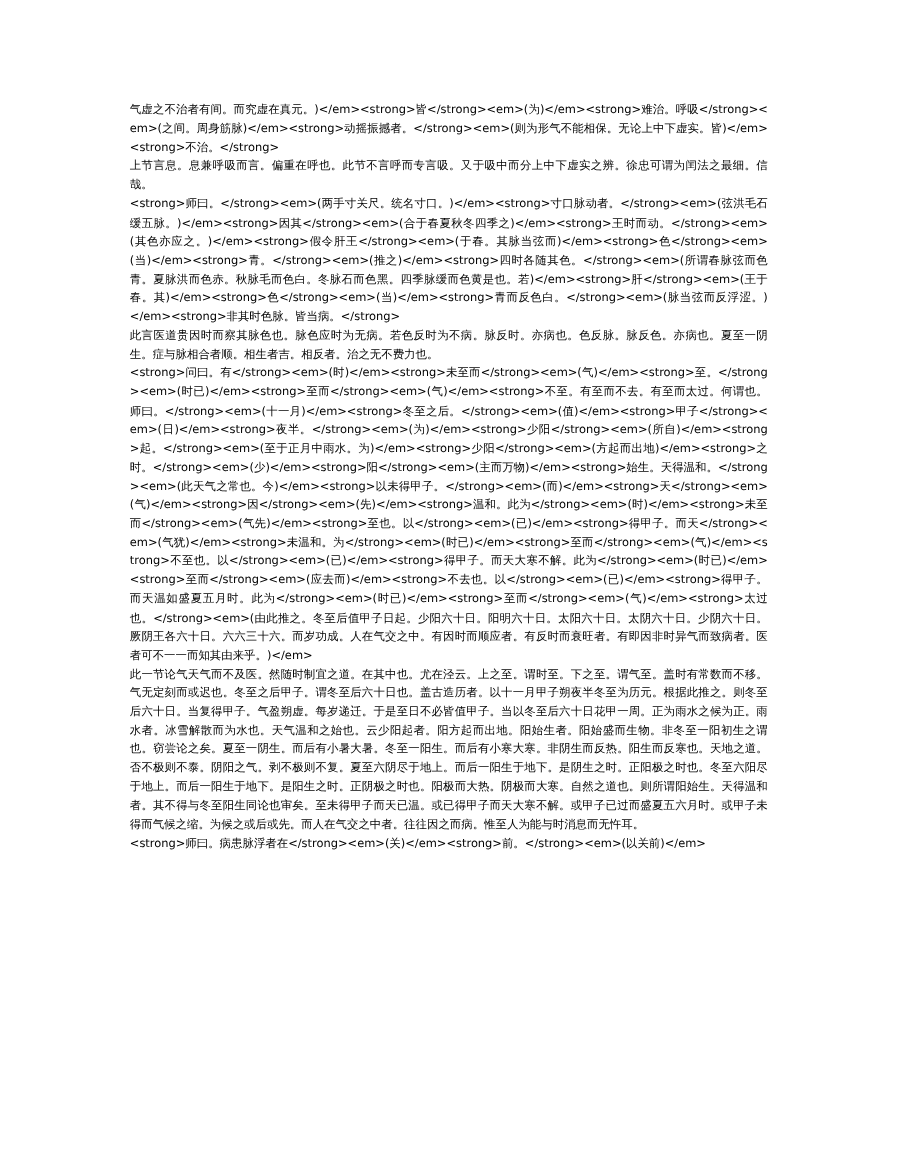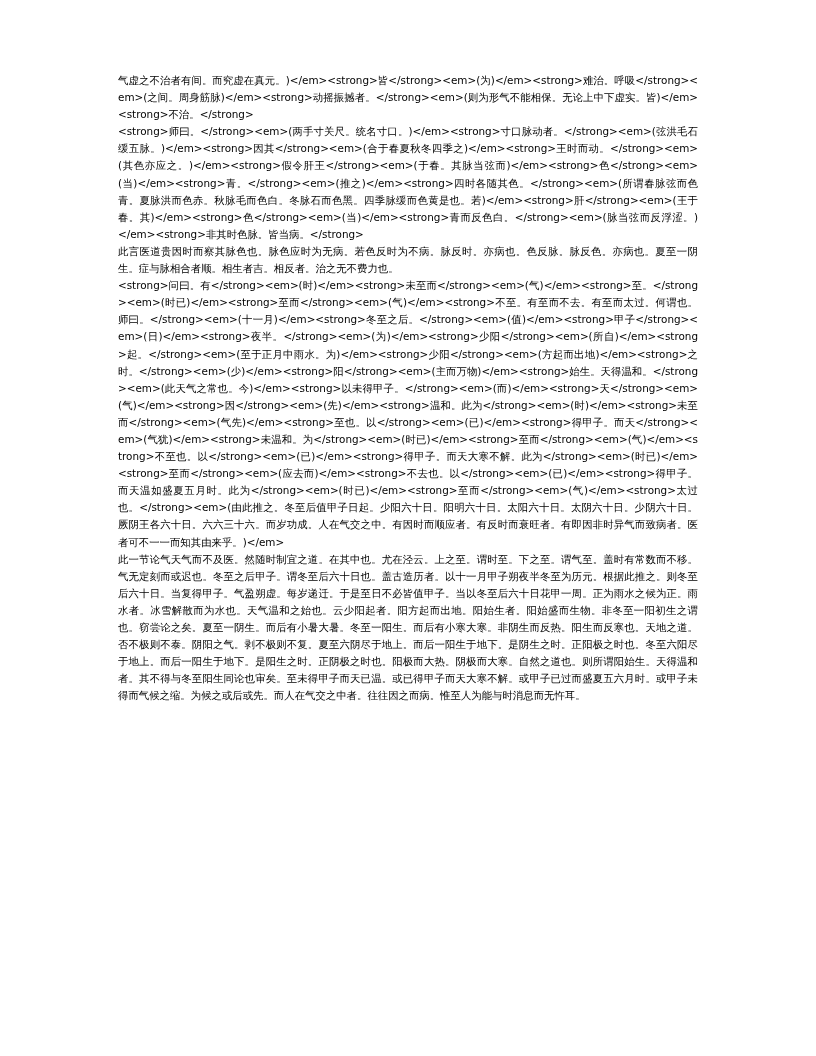--- a/index.html
+++ b/index.html
@@ -6,21 +6,21 @@
     margin: 0;
     padding: 0;
     background: #ffffff;
   }
   .page {
     position: relative;
     width: 816px;
     height: 1056px;
     background: #ffffff;
     box-sizing: border-box;
-    padding: 72px 118px 60px 118px;
+    padding: 92px 118px 60px 118px;
     font-family: "DejaVu Sans", "Liberation Sans", sans-serif;
     font-size: 10.4px;
     line-height: 17.1px;
     color: #000000;
     overflow: hidden;
   }
   .doc-body {
     width: 580px;
   }
   .para {
@@ -31,18 +31,20 @@
     word-break: break-all;
     white-space: normal;
   }
 </style>
 </head>
 <body>
 
 <div class="page">
   <div class="doc-body">
     <p class="para">气虚之不治者有间。而究虚在真元。)&lt;/em&gt;&lt;strong&gt;皆&lt;/strong&gt;&lt;em&gt;(为)&lt;/em&gt;&lt;strong&gt;难治。呼吸&lt;/strong&gt;&lt;em&gt;(之间。周身筋脉)&lt;/em&gt;&lt;strong&gt;动摇振撼者。&lt;/strong&gt;&lt;em&gt;(则为形气不能相保。无论上中下虚实。皆)&lt;/em&gt;&lt;strong&gt;不治。&lt;/strong&gt;</p>
+    <p class="para">上节言息。息兼呼吸而言。偏重在呼也。此节不言呼而专言吸。又于吸中而分上中下虚实之辨。徐忠可谓为闰法之最细。信哉。</p>
     <p class="para">&lt;strong&gt;师曰。&lt;/strong&gt;&lt;em&gt;(两手寸关尺。统名寸口。)&lt;/em&gt;&lt;strong&gt;寸口脉动者。&lt;/strong&gt;&lt;em&gt;(弦洪毛石缓五脉。)&lt;/em&gt;&lt;strong&gt;因其&lt;/strong&gt;&lt;em&gt;(合于春夏秋冬四季之)&lt;/em&gt;&lt;strong&gt;王时而动。&lt;/strong&gt;&lt;em&gt;(其色亦应之。)&lt;/em&gt;&lt;strong&gt;假令肝王&lt;/strong&gt;&lt;em&gt;(于春。其脉当弦而)&lt;/em&gt;&lt;strong&gt;色&lt;/strong&gt;&lt;em&gt;(当)&lt;/em&gt;&lt;strong&gt;青。&lt;/strong&gt;&lt;em&gt;(推之)&lt;/em&gt;&lt;strong&gt;四时各随其色。&lt;/strong&gt;&lt;em&gt;(所谓春脉弦而色青。夏脉洪而色赤。秋脉毛而色白。冬脉石而色黑。四季脉缓而色黄是也。若)&lt;/em&gt;&lt;strong&gt;肝&lt;/strong&gt;&lt;em&gt;(王于春。其)&lt;/em&gt;&lt;strong&gt;色&lt;/strong&gt;&lt;em&gt;(当)&lt;/em&gt;&lt;strong&gt;青而反色白。&lt;/strong&gt;&lt;em&gt;(脉当弦而反浮涩。)&lt;/em&gt;&lt;strong&gt;非其时色脉。皆当病。&lt;/strong&gt;</p>
     <p class="para">此言医道贵因时而察其脉色也。脉色应时为无病。若色反时为不病。脉反时。亦病也。色反脉。脉反色。亦病也。夏至一阴生。症与脉相合者顺。相生者吉。相反者。治之无不费力也。</p>
     <p class="para">&lt;strong&gt;问曰。有&lt;/strong&gt;&lt;em&gt;(时)&lt;/em&gt;&lt;strong&gt;未至而&lt;/strong&gt;&lt;em&gt;(气)&lt;/em&gt;&lt;strong&gt;至。&lt;/strong&gt;&lt;em&gt;(时已)&lt;/em&gt;&lt;strong&gt;至而&lt;/strong&gt;&lt;em&gt;(气)&lt;/em&gt;&lt;strong&gt;不至。有至而不去。有至而太过。何谓也。师曰。&lt;/strong&gt;&lt;em&gt;(十一月)&lt;/em&gt;&lt;strong&gt;冬至之后。&lt;/strong&gt;&lt;em&gt;(值)&lt;/em&gt;&lt;strong&gt;甲子&lt;/strong&gt;&lt;em&gt;(日)&lt;/em&gt;&lt;strong&gt;夜半。&lt;/strong&gt;&lt;em&gt;(为)&lt;/em&gt;&lt;strong&gt;少阳&lt;/strong&gt;&lt;em&gt;(所自)&lt;/em&gt;&lt;strong&gt;起。&lt;/strong&gt;&lt;em&gt;(至于正月中雨水。为)&lt;/em&gt;&lt;strong&gt;少阳&lt;/strong&gt;&lt;em&gt;(方起而出地)&lt;/em&gt;&lt;strong&gt;之时。&lt;/strong&gt;&lt;em&gt;(少)&lt;/em&gt;&lt;strong&gt;阳&lt;/strong&gt;&lt;em&gt;(主而万物)&lt;/em&gt;&lt;strong&gt;始生。天得温和。&lt;/strong&gt;&lt;em&gt;(此天气之常也。今)&lt;/em&gt;&lt;strong&gt;以未得甲子。&lt;/strong&gt;&lt;em&gt;(而)&lt;/em&gt;&lt;strong&gt;天&lt;/strong&gt;&lt;em&gt;(气)&lt;/em&gt;&lt;strong&gt;因&lt;/strong&gt;&lt;em&gt;(先)&lt;/em&gt;&lt;strong&gt;温和。此为&lt;/strong&gt;&lt;em&gt;(时)&lt;/em&gt;&lt;strong&gt;未至而&lt;/strong&gt;&lt;em&gt;(气先)&lt;/em&gt;&lt;strong&gt;至也。以&lt;/strong&gt;&lt;em&gt;(已)&lt;/em&gt;&lt;strong&gt;得甲子。而天&lt;/strong&gt;&lt;em&gt;(气犹)&lt;/em&gt;&lt;strong&gt;未温和。为&lt;/strong&gt;&lt;em&gt;(时已)&lt;/em&gt;&lt;strong&gt;至而&lt;/strong&gt;&lt;em&gt;(气)&lt;/em&gt;&lt;strong&gt;不至也。以&lt;/strong&gt;&lt;em&gt;(已)&lt;/em&gt;&lt;strong&gt;得甲子。而天大寒不解。此为&lt;/strong&gt;&lt;em&gt;(时已)&lt;/em&gt;&lt;strong&gt;至而&lt;/strong&gt;&lt;em&gt;(应去而)&lt;/em&gt;&lt;strong&gt;不去也。以&lt;/strong&gt;&lt;em&gt;(已)&lt;/em&gt;&lt;strong&gt;得甲子。而天温如盛夏五月时。此为&lt;/strong&gt;&lt;em&gt;(时已)&lt;/em&gt;&lt;strong&gt;至而&lt;/strong&gt;&lt;em&gt;(气)&lt;/em&gt;&lt;strong&gt;太过也。&lt;/strong&gt;&lt;em&gt;(由此推之。冬至后值甲子日起。少阳六十日。阳明六十日。太阳六十日。太阴六十日。少阴六十日。厥阴王各六十日。六六三十六。而岁功成。人在气交之中。有因时而顺应者。有反时而衰旺者。有即因非时异气而致病者。医者可不一一而知其由来乎。)&lt;/em&gt;</p>
     <p class="para">此一节论气天气而不及医。然随时制宜之道。在其中也。尤在泾云。上之至。谓时至。下之至。谓气至。盖时有常数而不移。气无定刻而或迟也。冬至之后甲子。谓冬至后六十日也。盖古造历者。以十一月甲子朔夜半冬至为历元。根据此推之。则冬至后六十日。当复得甲子。气盈朔虚。每岁递迁。于是至日不必皆值甲子。当以冬至后六十日花甲一周。正为雨水之候为正。雨水者。冰雪解散而为水也。天气温和之始也。云少阳起者。阳方起而出地。阳始生者。阳始盛而生物。非冬至一阳初生之谓也。窃尝论之矣。夏至一阴生。而后有小暑大暑。冬至一阳生。而后有小寒大寒。非阴生而反热。阳生而反寒也。天地之道。否不极则不泰。阴阳之气。剥不极则不复。夏至六阴尽于地上。而后一阳生于地下。是阴生之时。正阳极之时也。冬至六阳尽于地上。而后一阳生于地下。是阳生之时。正阴极之时也。阳极而大热。阴极而大寒。自然之道也。则所谓阳始生。天得温和者。其不得与冬至阳生同论也审矣。至未得甲子而天已温。或已得甲子而天大寒不解。或甲子已过而盛夏五六月时。或甲子未得而气候之缩。为候之或后或先。而人在气交之中者。往往因之而病。惟至人为能与时消息而无忤耳。</p>
+    <p class="para">&lt;strong&gt;师曰。病患脉浮者在&lt;/strong&gt;&lt;em&gt;(关)&lt;/em&gt;&lt;strong&gt;前。&lt;/strong&gt;&lt;em&gt;(以关前)&lt;/em&gt;</p>
   </div>
 </div>
 
 </body></html>

